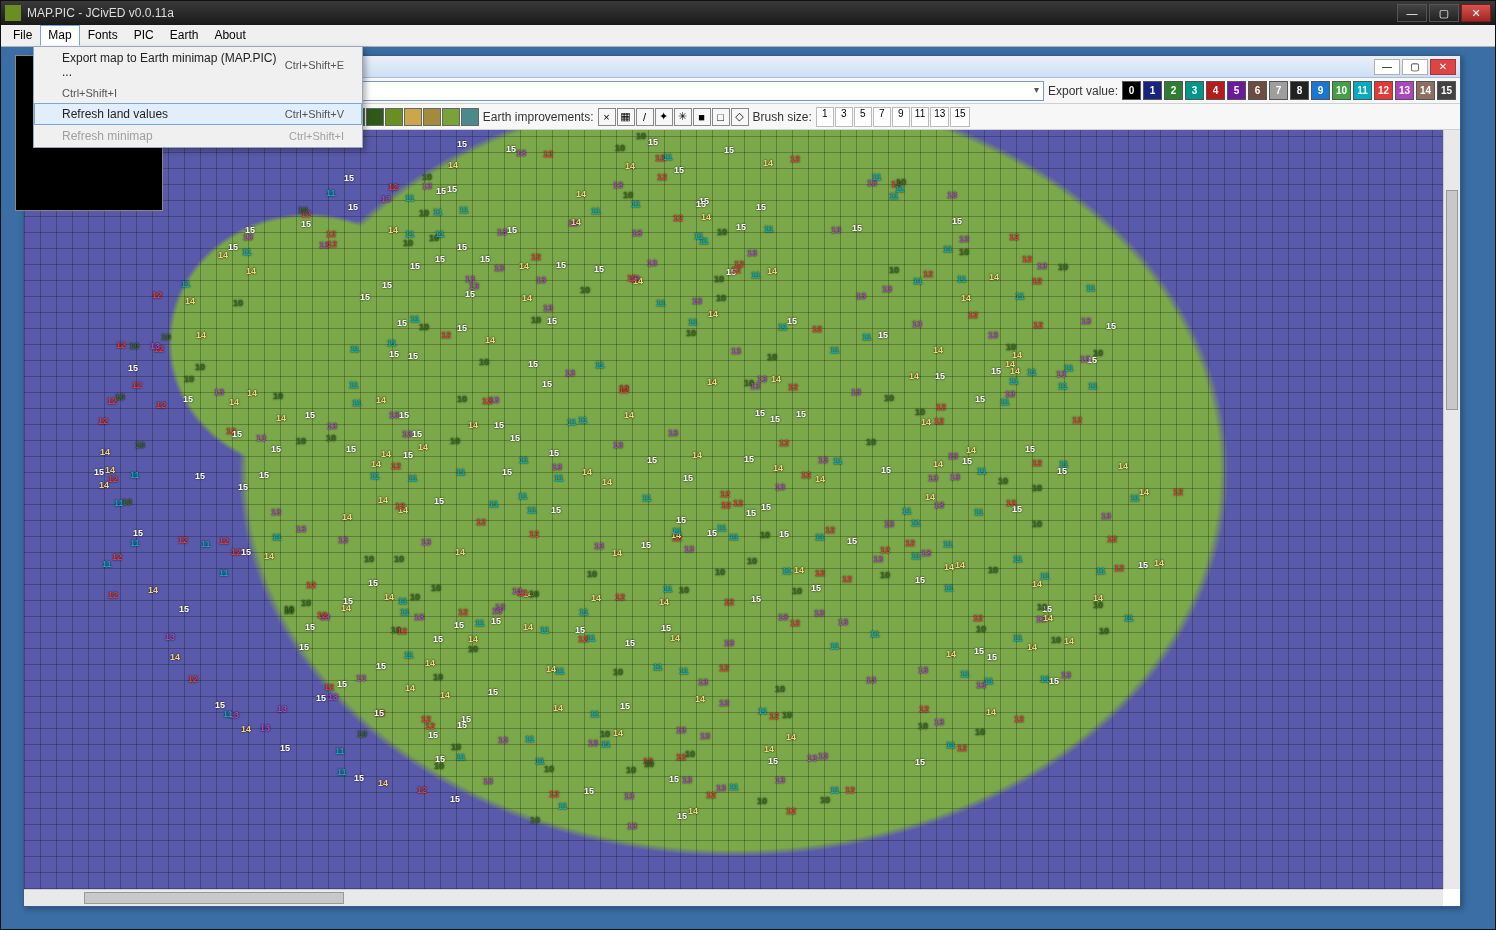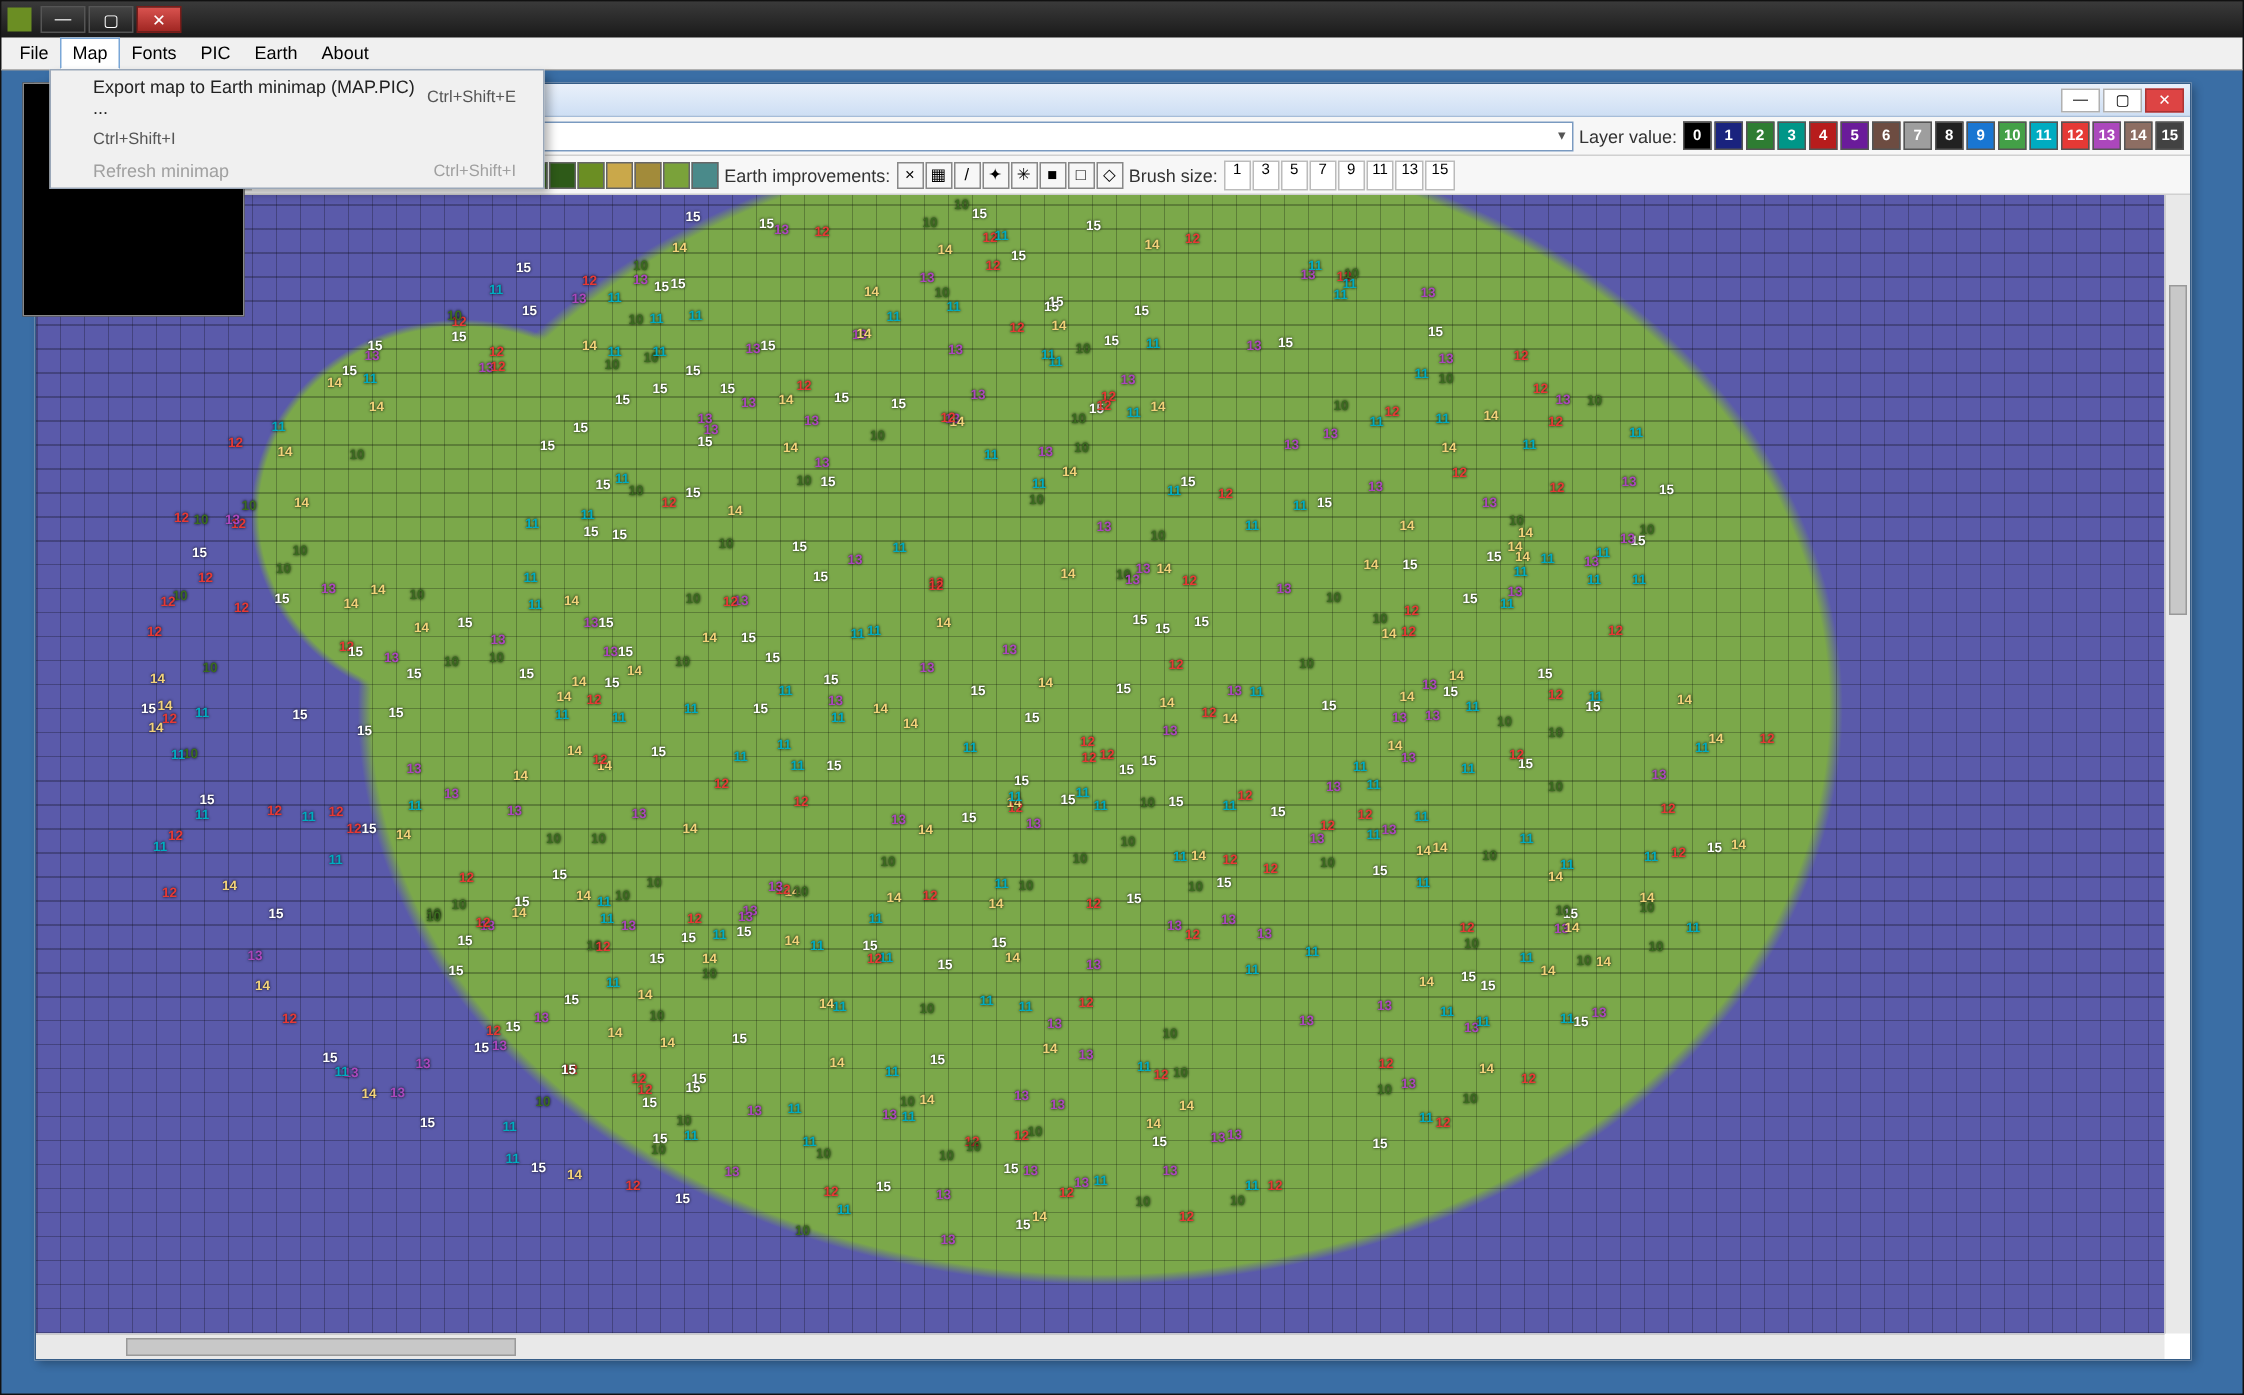--- a/index.html
+++ b/index.html
@@ -76,20 +76,21 @@
   .hscroll .thumb { position: absolute; left: 60px; top: 2px; bottom: 2px; width: 260px; background: #c8c8c8; border: 1px solid #999; }
 
 </style>
 </head>
 <body>
 
 <div class="outer-window">
 
   <div class="outer-titlebar">
     <span class="icon"></span>
+    <span class="outer-title">MAP.PIC - JCivED v0.0.11a</span>
     <div class="win-btns">
       <div class="win-btn">—</div>
       <div class="win-btn">▢</div>
       <div class="win-btn close">✕</div>
     </div>
   </div>
 
   <div class="menubar" id="menubar">
       <div class="menu-item">File</div>
       <div class="menu-item active">Map</div>
@@ -109,21 +110,21 @@
         <div class="inner-wb">—</div>
         <div class="inner-wb">▢</div>
         <div class="inner-wb close">✕</div>
       </div>
 
       <div class="toolbar">
         <span class="tb-label">V</span>
         <div class="tb-combo">
           <span>Land value</span>
         </div>
-        <span class="tb-label">Layer value:</span>
+        <span class="tb-label">Export value:</span>
         <div id="lv-swatches" style="display:flex;gap:2px;">
             <div class="lv-swatch" style="background: rgb(0, 0, 0);">0</div>
             <div class="lv-swatch" style="background: rgb(26, 35, 126);">1</div>
             <div class="lv-swatch" style="background: rgb(46, 125, 50);">2</div>
             <div class="lv-swatch" style="background: rgb(0, 150, 136);">3</div>
             <div class="lv-swatch" style="background: rgb(183, 28, 28);">4</div>
             <div class="lv-swatch" style="background: rgb(106, 27, 154);">5</div>
             <div class="lv-swatch" style="background: rgb(109, 76, 65);">6</div>
             <div class="lv-swatch" style="background: rgb(158, 158, 158);">7</div>
             <div class="lv-swatch" style="background: rgb(33, 33, 33);">8</div>
@@ -789,17 +790,21 @@
 </div>
 
 <div class="dropdown" id="map-dropdown">
     <div class="dd-item">
       <span>Export map to Earth minimap (MAP.PIC) ...</span>
       <span class="dd-shortcut">Ctrl+Shift+E</span>
     </div>
     <div class="dd-item">
       <span class="dd-shortcut">Ctrl+Shift+I</span>
     </div>
+    <div class="dd-item highlight">
+      <span>Refresh land values</span>
+      <span class="dd-shortcut">Ctrl+Shift+V</span>
+    </div>
     <div class="dd-item disabled">
       <span>Refresh minimap</span>
       <span class="dd-shortcut">Ctrl+Shift+I</span>
     </div>
   </div>
 
 </body></html>

